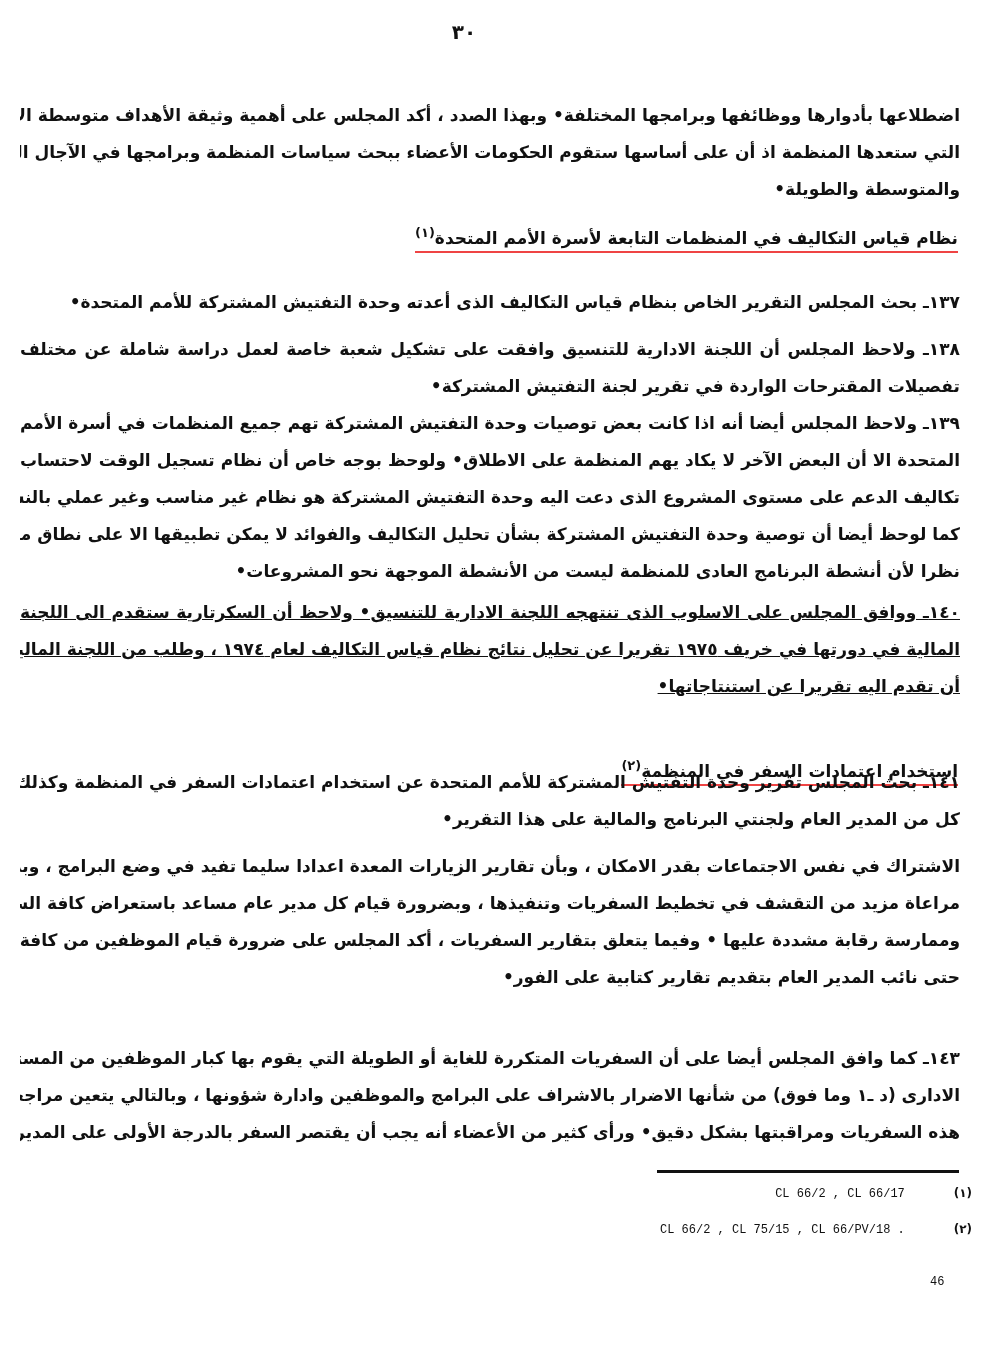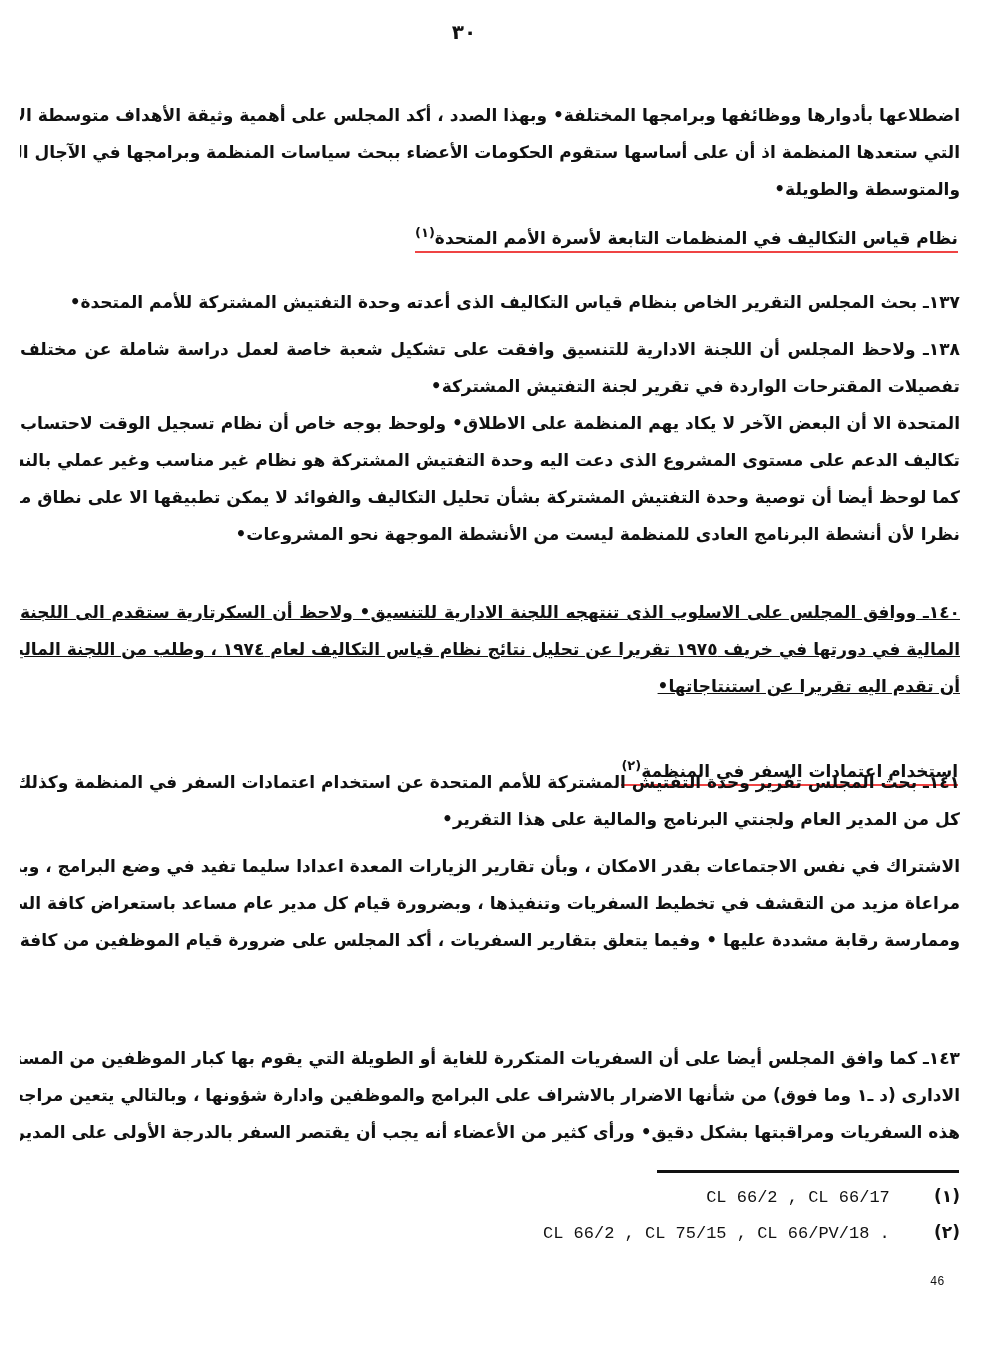--- a/index.html
+++ b/index.html
@@ -6,21 +6,21 @@
   body { width: 1000px; height: 1358px; position: relative; overflow: hidden; color: #111; }
   .page { position: absolute; left: 0; top: 0; width: 1000px; height: 1358px; }
   .arabic { font-family: "DejaVu Sans", sans-serif; font-weight: bold; direction: rtl; text-align: justify; font-size: 17px; }
   .top-num { position: absolute; top: 20px; left: 0; width: 928px; text-align: center; font-family: "DejaVu Sans", sans-serif; font-weight: bold; font-size: 20px; }
   .block { position: absolute; left: 20px; width: 940px; }
   .line { height: 37px; line-height: 37px; white-space: nowrap; overflow: hidden; text-align-last: justify; }
   .line.last { text-align-last: right; }
   .heading { position: absolute; right: 42px; font-family: "DejaVu Sans", sans-serif; font-weight: bold; font-size: 17px; direction: rtl; border-bottom: 2px solid #ef4444; padding-bottom: 3px; white-space: nowrap; }
   .heading sup { font-size: 13px; }
   .fn-rule { position: absolute; left: 657px; top: 1170px; width: 302px; height: 0; border-top: 3px solid #111; }
-  .fn { position: absolute; right: 40px; font-family: "Liberation Mono", "DejaVu Sans Mono", monospace; font-size: 17px; direction: ltr; white-space: nowrap; }
+  .fn { position: absolute; right: 28px; font-family: "Liberation Mono", "DejaVu Sans Mono", monospace; font-size: 12px; direction: ltr; white-space: nowrap; }
   .fn .mark { display: inline-block; width: 60px; text-align: right; font-family: "DejaVu Sans", sans-serif; font-weight: bold; }
   .page-foot { position: absolute; left: 930px; top: 1275px; font-family: "Liberation Mono", "DejaVu Sans Mono", monospace; font-size: 12px; }
 </style>
 </head>
 <body>
 
 <div class="page">
 
   <div class="top-num">٣٠</div>
 
@@ -37,20 +37,21 @@
   <div class="block arabic" style="top:284px;">
     <div class="line last">١٣٧ـ بحث المجلس التقرير الخاص بنظام قياس التكاليف الذى أعدته وحدة التفتيش المشتركة للأمم المتحدة•</div>
   </div>
 
   <div class="block arabic" style="top:320px;margin-top:11px;">
     <div class="line">١٣٨ـ ولاحظ المجلس أن اللجنة الادارية للتنسيق وافقت على تشكيل شعبة خاصة لعمل دراسة شاملة عن مختلف</div>
     <div class="line last">تفصيلات المقترحات الواردة في تقرير لجنة التفتيش المشتركة•</div>
   </div>
 
   <div class="block arabic" style="top:405px;">
+    <div class="line">١٣٩ـ ولاحظ المجلس أيضا أنه اذا كانت بعض توصيات وحدة التفتيش المشتركة تهم جميع المنظمات في أسرة الأمم</div>
     <div class="line">المتحدة الا أن البعض الآخر لا يكاد يهم المنظمة على الاطلاق• ولوحظ بوجه خاص أن نظام تسجيل الوقت لاحتساب</div>
     <div class="line">تكاليف الدعم على مستوى المشروع الذى دعت اليه وحدة التفتيش المشتركة هو نظام غير مناسب وغير عملي بالنسبة للمنظمة•</div>
     <div class="line">كما لوحظ أيضا أن توصية وحدة التفتيش المشتركة بشأن تحليل التكاليف والفوائد لا يمكن تطبيقها الا على نطاق محدود</div>
     <div class="line last">نظرا لأن أنشطة البرنامج العادى للمنظمة ليست من الأنشطة الموجهة نحو المشروعات•</div>
   </div>
 
   <div class="block arabic" style="top:594px;text-decoration:underline;">
     <div class="line">١٤٠ـ ووافق المجلس على الاسلوب الذى تنتهجه اللجنة الادارية للتنسيق• ولاحظ أن السكرتارية ستقدم الى اللجنة</div>
     <div class="line">المالية في دورتها في خريف ١٩٧٥ تقريرا عن تحليل نتائج نظام قياس التكاليف لعام ١٩٧٤ ، وطلب من اللجنة المالية</div>
     <div class="line last">أن تقدم اليه تقريرا عن استنتاجاتها•</div>
@@ -62,20 +63,21 @@
 
   <div class="block arabic" style="top:764px;">
     <div class="line">١٤١ـ بحث المجلس تقرير وحدة التفتيش المشتركة للأمم المتحدة عن استخدام اعتمادات السفر في المنظمة وكذلك تعليقات</div>
     <div class="line last">كل من المدير العام ولجنتي البرنامج والمالية على هذا التقرير•</div>
   </div>
 
   <div class="block arabic" style="top:848px;">
     <div class="line">الاشتراك في نفس الاجتماعات بقدر الامكان ، وبأن تقارير الزيارات المعدة اعدادا سليما تفيد في وضع البرامج ، وبضرورة</div>
     <div class="line">مراعاة مزيد من التقشف في تخطيط السفريات وتنفيذها ، وبضرورة قيام كل مدير عام مساعد باستعراض كافة السفريات المقترحة</div>
     <div class="line">وممارسة رقابة مشددة عليها • وفيما يتعلق بتقارير السفريات ، أكد المجلس على ضرورة قيام الموظفين من كافة المستويات</div>
+    <div class="line last">حتى نائب المدير العام بتقديم تقارير كتابية على الفور•</div>
   </div>
 
   <div class="block arabic" style="top:1040px;">
     <div class="line">١٤٣ـ كما وافق المجلس أيضا على أن السفريات المتكررة للغاية أو الطويلة التي يقوم بها كبار الموظفين من المستوى</div>
     <div class="line">الادارى (د ـ١ وما فوق) من شأنها الاضرار بالاشراف على البرامج والموظفين وادارة شؤونها ، وبالتالي يتعين مراجعة</div>
     <div class="line last">هذه السفريات ومراقبتها بشكل دقيق• ورأى كثير من الأعضاء أنه يجب أن يقتصر السفر بالدرجة الأولى على المديرالعام•</div>
   </div>
 
   <div class="fn-rule"></div>
   <div class="fn" style="top:1186px;">

